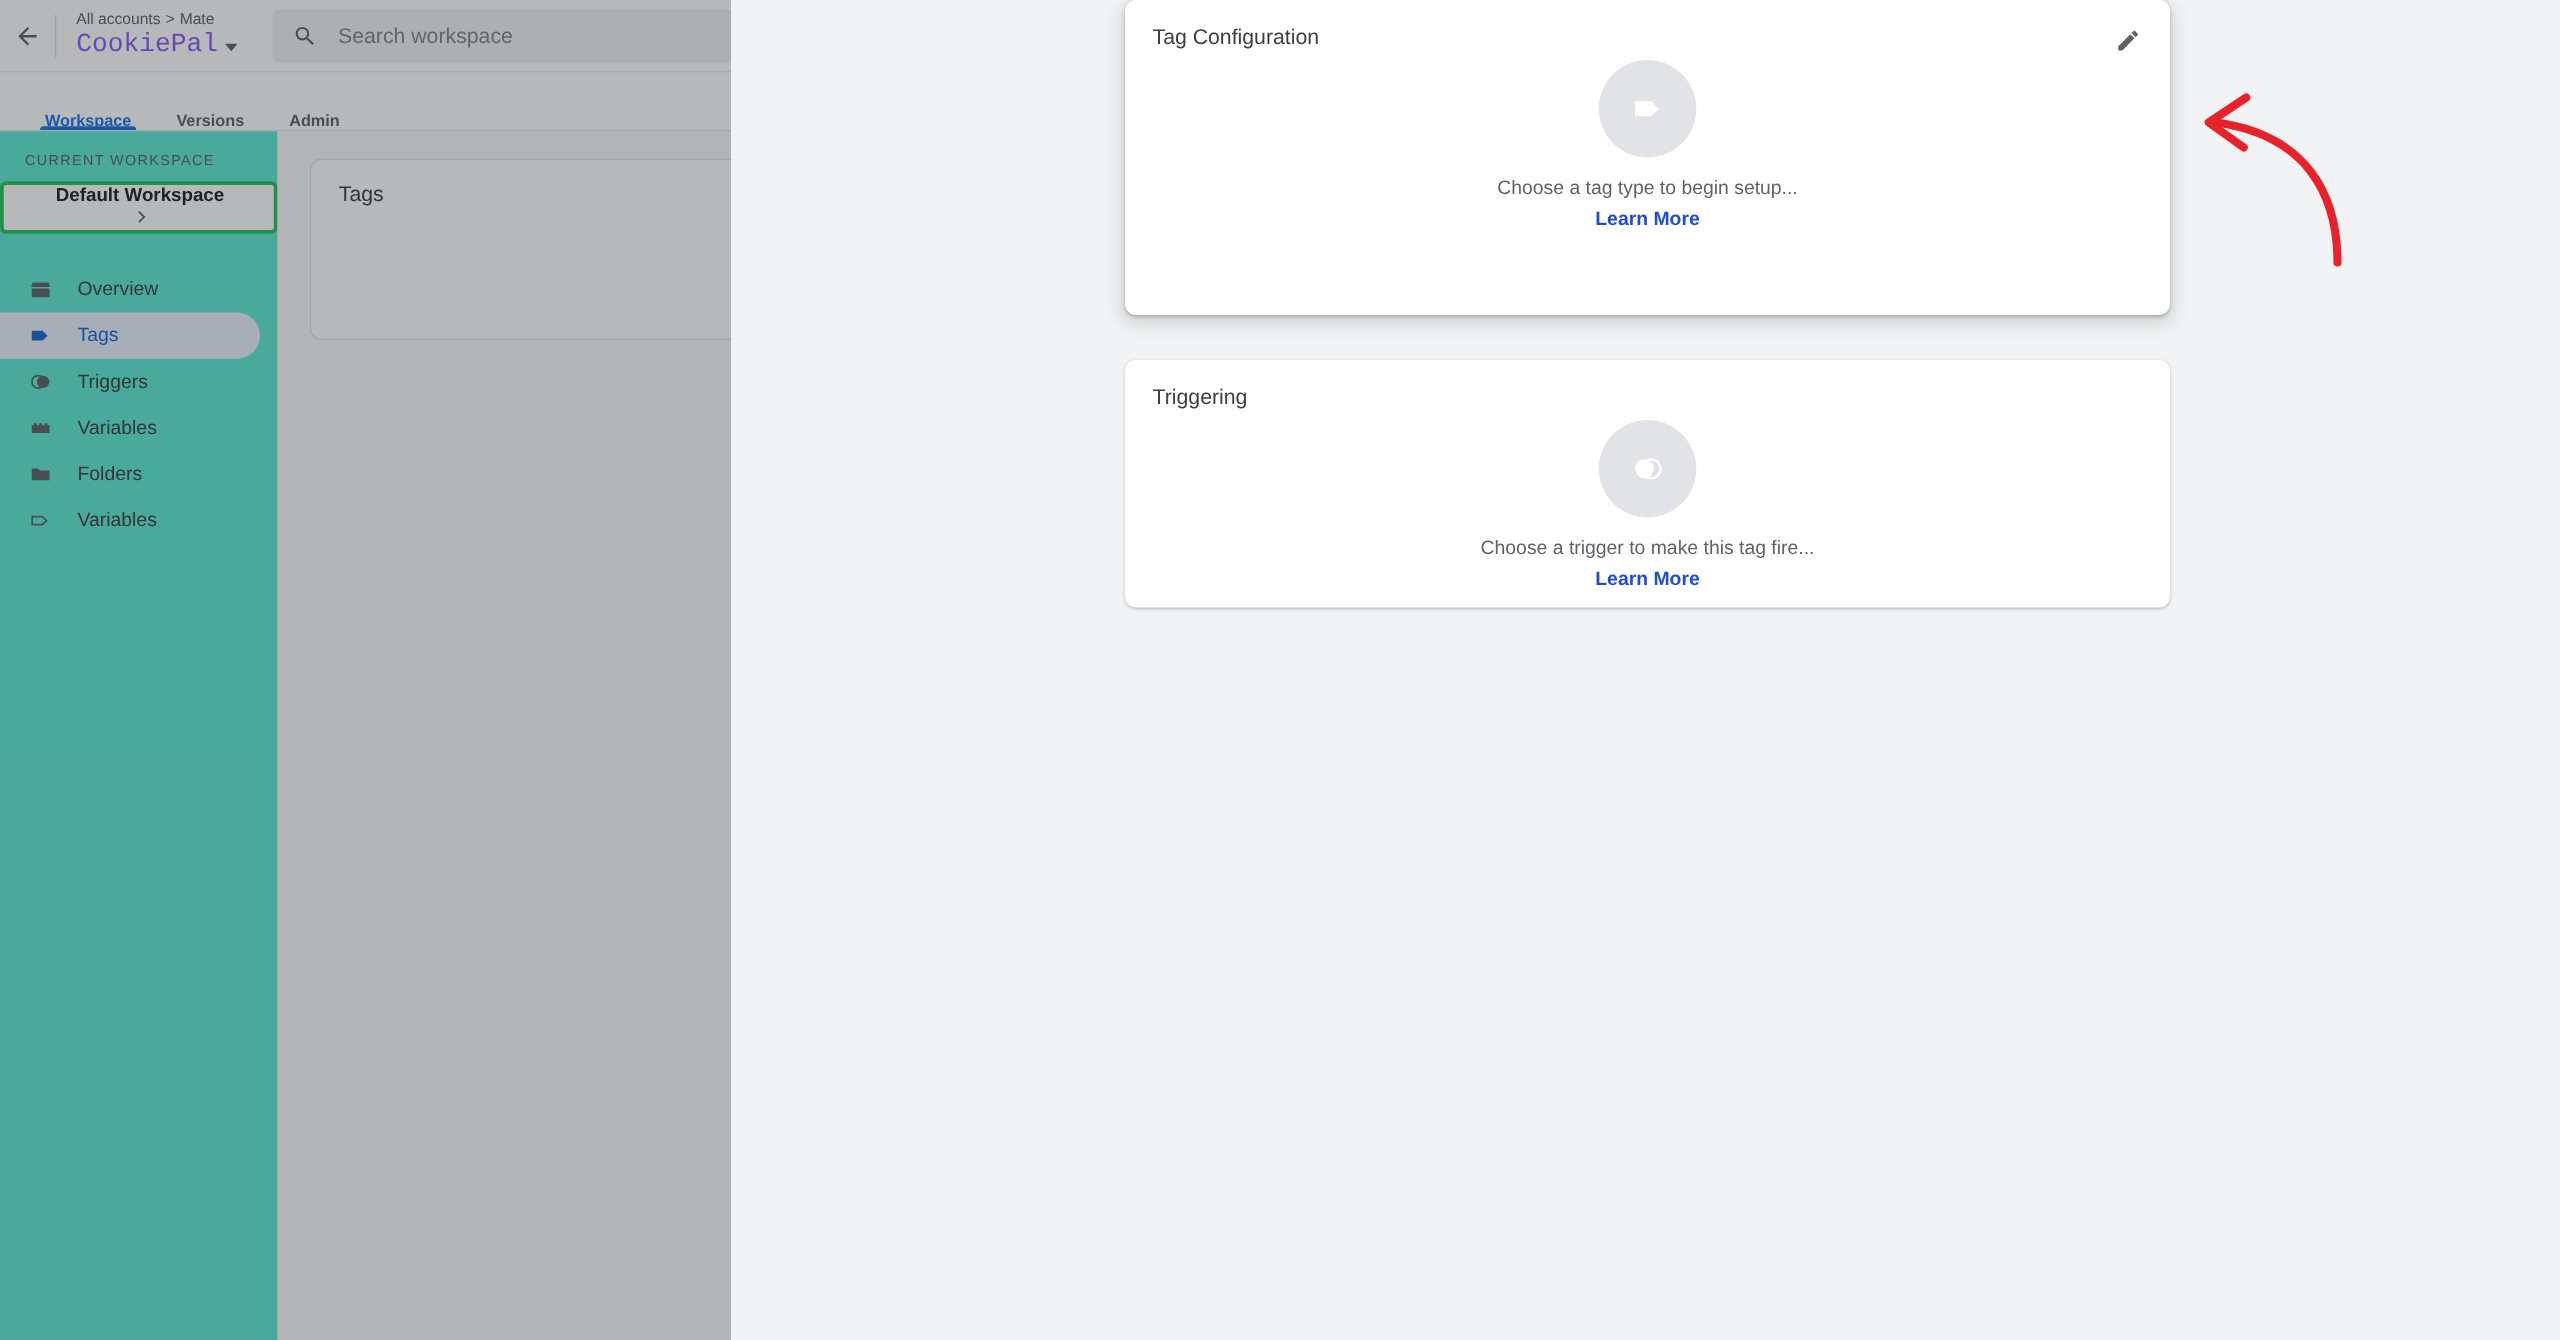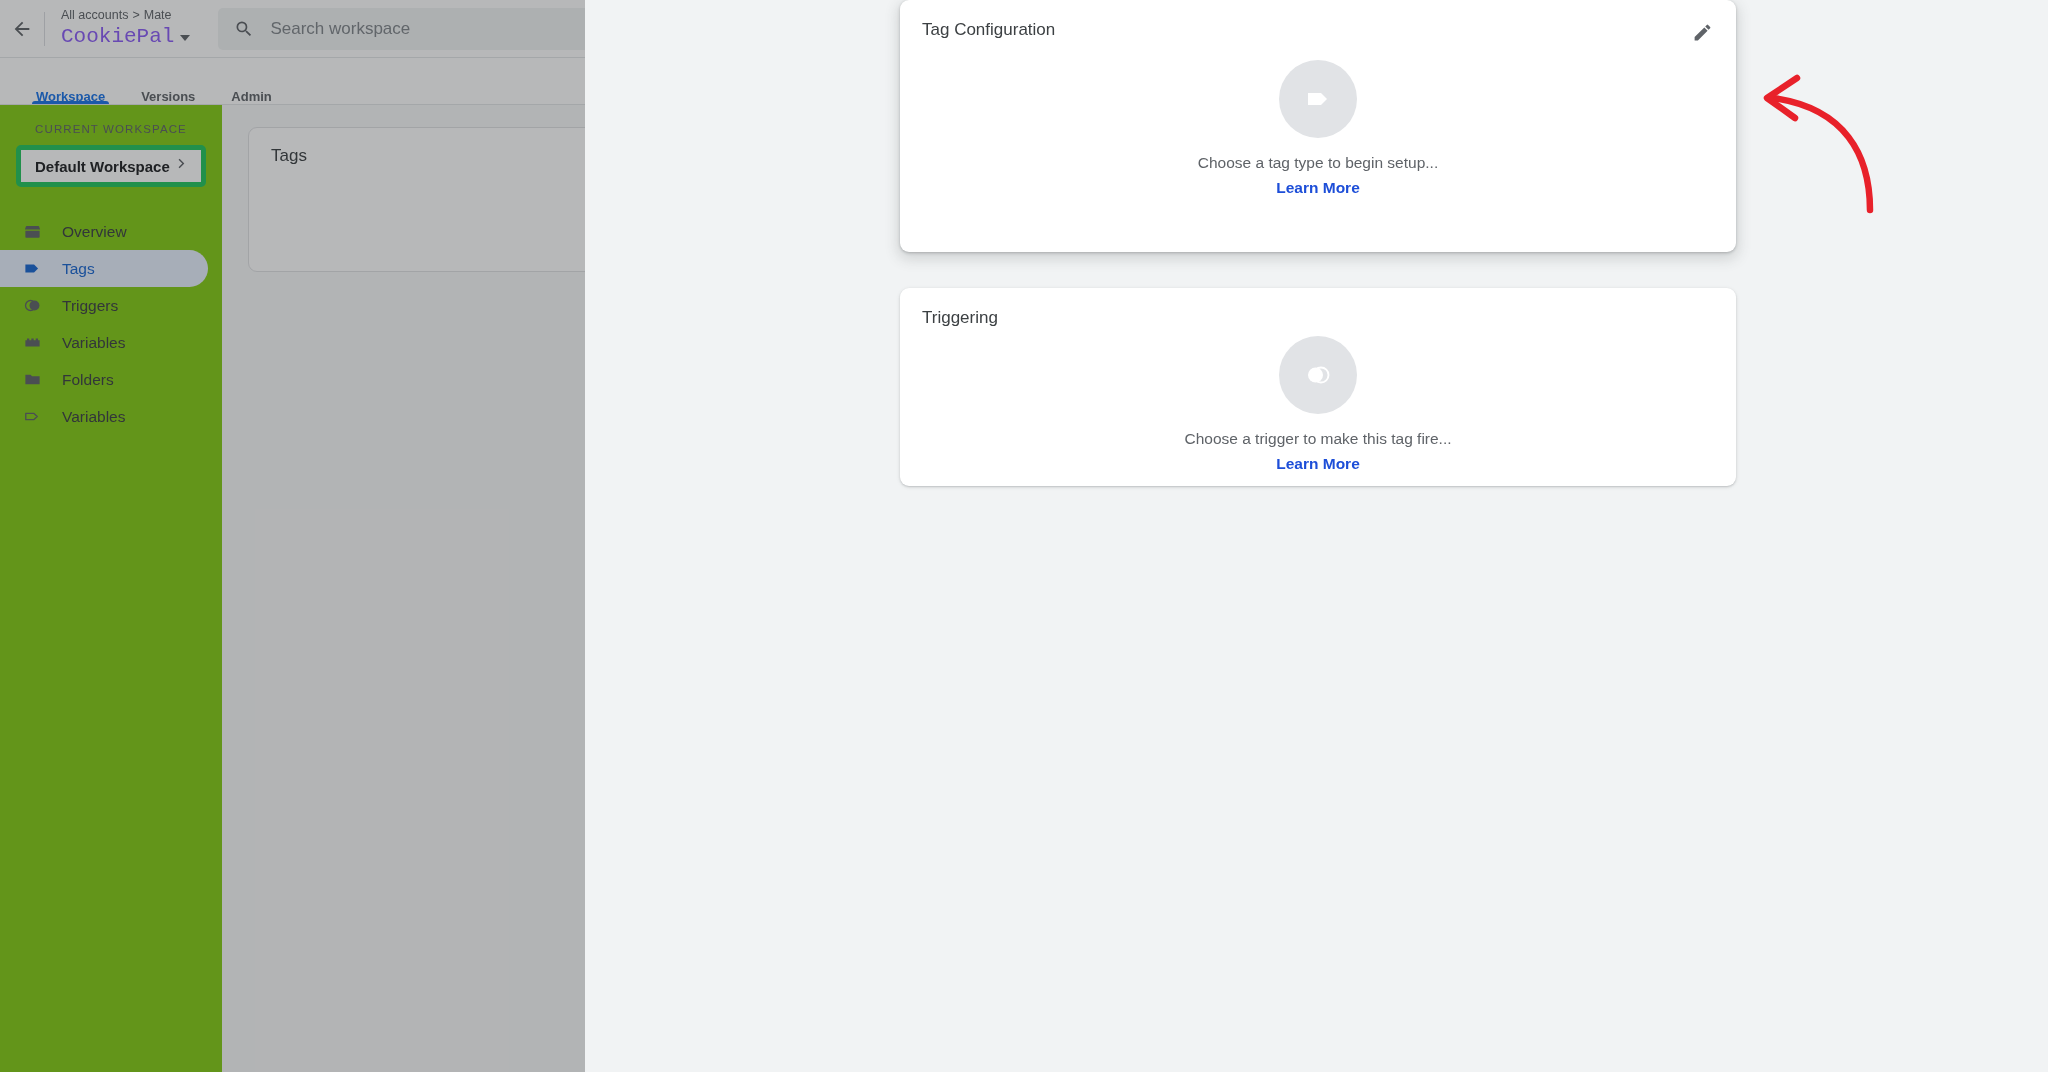--- a/index.html
+++ b/index.html
@@ -60,30 +60,30 @@
     padding: 0 18px; font-size: 13px; color: #5f6368; cursor: pointer; font-weight: bold;
   }
   .tab.active { color: #1a73e8; }
   .tab.active::after {
     content: ""; position: absolute; left: 14px; right: 14px; bottom: 0;
     height: 3px; background: #1a73e8; border-radius: 3px 3px 0 0;
   }
 
   .sidebar {
     position: absolute; left: 0; top: 105px; width: 222px; bottom: 0;
-    background: #84cc16; padding-top: 18px; text-align: center;
+    background: #5eead4; padding-top: 18px;
   }
   .ws-label {
     font-size: 11.5px; letter-spacing: 1.1px; color: #5f6368;
     padding: 0 20px; margin-bottom: 10px; font-weight: 500;
   }
   .ws-switch {
-    margin: 0 16px; height: 42px; border: 5px solid #22c55e; border-radius: 5px;
+    margin: 0 0; height: 42px; border: 3px solid #22c55e; border-radius: 5px;
     display: flex; align-items: center; justify-content: space-between;
-    padding: 0 12px 0 14px; cursor: pointer; background: #fff;
+    padding: 0 12px 0 14px; cursor: pointer; background: #fff; flex-direction: column;
   }
   .ws-switch .nm { font-size: 15px; color: #202124; font-weight: 600; }
   .ws-switch .chev { color: #5f6368; font-size: 17px; }
 
   .navlist { margin-top: 26px; }
   .navitem {
     height: 37px; display: flex; align-items: center; gap: 20px;
     padding-left: 22px; margin-right: 14px;
     border-radius: 0 19px 19px 0; cursor: pointer; color: #3c4043;
   }
@@ -161,21 +161,21 @@
   }
   .edit-pencil {
     position: absolute; right: 18px; top: 16px; width: 32px; height: 32px;
     display: flex; align-items: center; justify-content: center;
     color: #5f6368; cursor: pointer;
   }
   .empty {
     position: absolute; left: 0; right: 0; display: flex; flex-direction: column;
     align-items: center;
   }
-  .empty-cfg { top: 60px; }
+  .empty-cfg { top: 48px; }
   .empty-trg { top: 48px; }
   .blob {
     width: 78px; height: 78px; border-radius: 50%; background: #e1e3e6;
     display: flex; align-items: center; justify-content: center;
   }
   .empty-msg { margin-top: 16px; font-size: 15.5px; color: #5f6368; }
   .learn { margin-top: 7px; font-size: 15.5px; color: #1d4ed8; cursor: pointer; font-weight: bold; }
 
   .arrow-anno { position: absolute; left: 1745px; top: 60px; z-index: 60;
                 pointer-events: none; }

